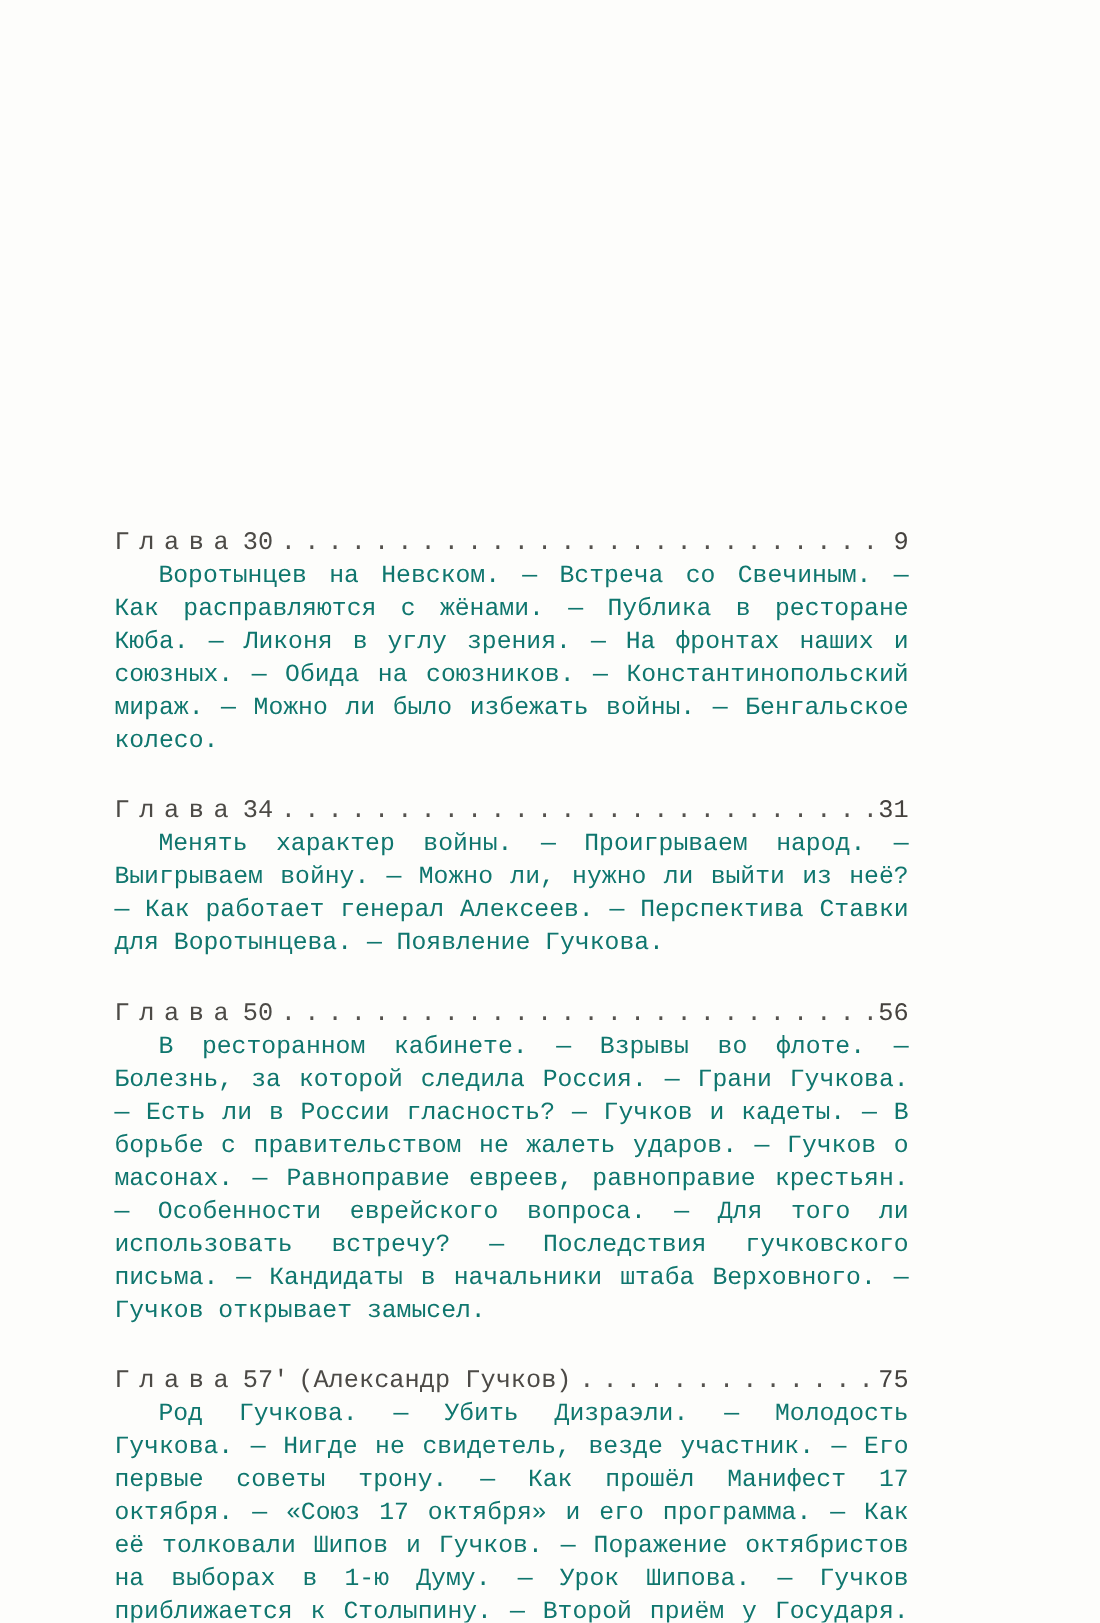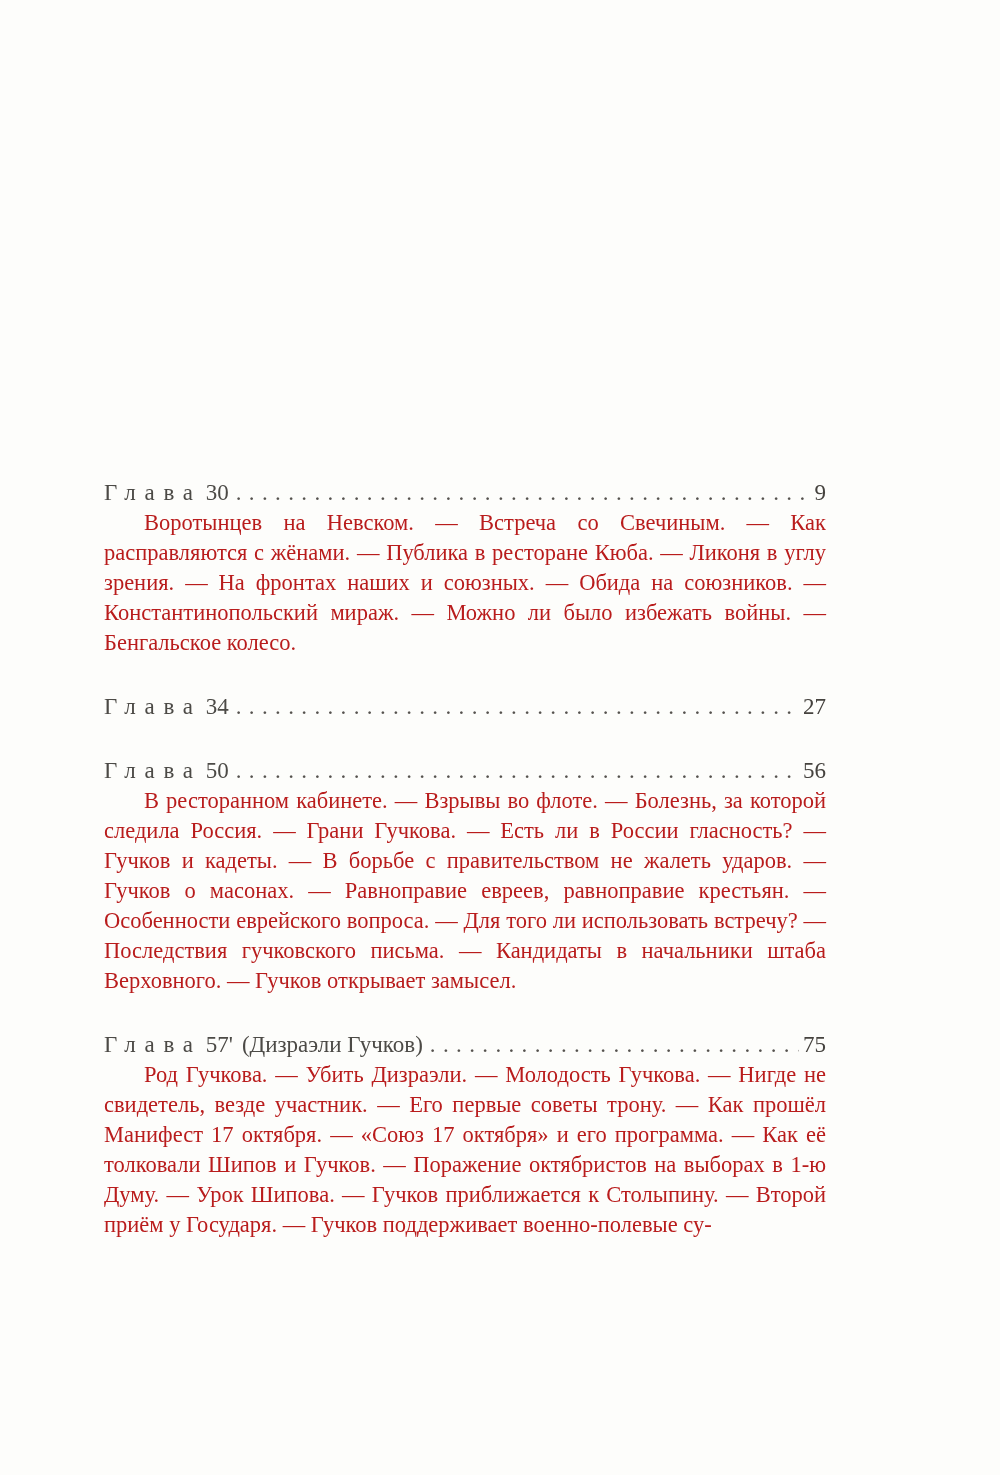--- a/index.html
+++ b/index.html
@@ -11,20 +11,21 @@
     height: 1475px;
     background: #fdfdfb;
     font-family: "Liberation Serif", "DejaVu Serif", serif;
     color: #35322e;
     overflow: hidden;
   }
   .page {
     position: relative;
     width: 1000px;
     height: 1442px;
+    font-family: Liberation Mono, monospace;
   }
   .toc {
     position: absolute;
     top: 478px;
     left: 104px;
     width: 722px;
   }
   .toc-entry {
     margin: 0 0 34px 0;
   }
@@ -63,21 +64,21 @@
     flex: 0 0 auto;
     text-align: right;
     color: #45423e;
   }
   .chapter-summary {
     font-size: 22.5px;
     line-height: 30px;
     text-align: justify;
     text-indent: 40px;
     margin: 0;
-    color: #b91c1c;
+    color: #0f766e;
   }
 </style>
 </head>
 <body>
 
 <div class="page">
   <div class="toc">
 
     <div class="toc-entry">
       <div class="toc-heading">
@@ -89,40 +90,41 @@
       </div>
       <p class="chapter-summary">Воротынцев на Невском. — Встреча со Свечиным. — Как расправляются с жёнами. — Публика в ресторане Кюба. — Ликоня в углу зрения. — На фронтах наших и союзных. — Обида на союзников. — Константинопольский мираж. — Можно ли было избежать войны. — Бенгальское колесо.</p>
     </div>
 
     <div class="toc-entry">
       <div class="toc-heading">
         <span class="chapter-label">Глава</span>
         <span class="chapter-number">34</span>
 
         <span class="dots-leader"></span>
-        <span class="page-number">27</span>
+        <span class="page-number">31</span>
       </div>
+      <p class="chapter-summary">Менять характер войны. — Проигрываем народ. — Выигрываем войну. — Можно ли, нужно ли выйти из неё? — Как работает генерал Алексеев. — Перспектива Ставки для Воротынцева. — Появление Гучкова.</p>
     </div>
 
     <div class="toc-entry">
       <div class="toc-heading">
         <span class="chapter-label">Глава</span>
         <span class="chapter-number">50</span>
 
         <span class="dots-leader"></span>
         <span class="page-number">56</span>
       </div>
       <p class="chapter-summary">В ресторанном кабинете. — Взрывы во флоте. — Болезнь, за которой следила Россия. — Грани Гучкова. — Есть ли в России гласность? — Гучков и кадеты. — В борьбе с правительством не жалеть ударов. — Гучков о масонах. — Равноправие евреев, равноправие крестьян. — Особенности еврейского вопроса. — Для того ли использовать встречу? — Последствия гучковского письма. — Кандидаты в начальники штаба Верховного. — Гучков открывает замысел.</p>
     </div>
 
     <div class="toc-entry">
       <div class="toc-heading">
         <span class="chapter-label">Глава</span>
         <span class="chapter-number">57'</span>
-        <span class="chapter-title">(Дизраэли Гучков)</span>
+        <span class="chapter-title">(Александр Гучков)</span>
         <span class="dots-leader"></span>
         <span class="page-number">75</span>
       </div>
       <p class="chapter-summary">Род Гучкова. — Убить Дизраэли. — Молодость Гучкова. — Нигде не свидетель, везде участник. — Его первые советы трону. — Как прошёл Манифест 17 октября. — «Союз 17 октября» и его программа. — Как её толковали Шипов и Гучков. — Поражение октябристов на выборах в 1-ю Думу. — Урок Шипова. — Гучков приближается к Столыпину. — Второй приём у Государя. — Гучков поддерживает военно-полевые су-</p>
     </div>
 
   </div>
 </div>
 
 </body></html>

